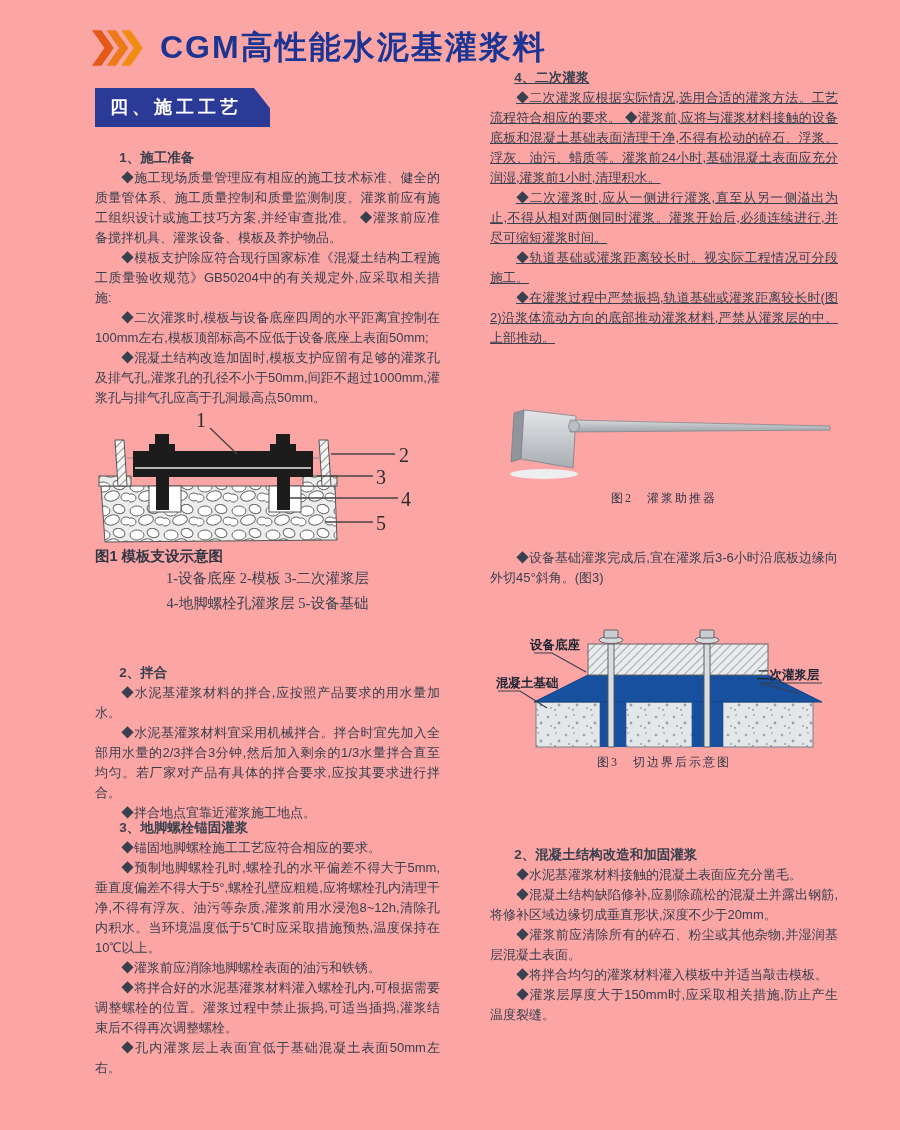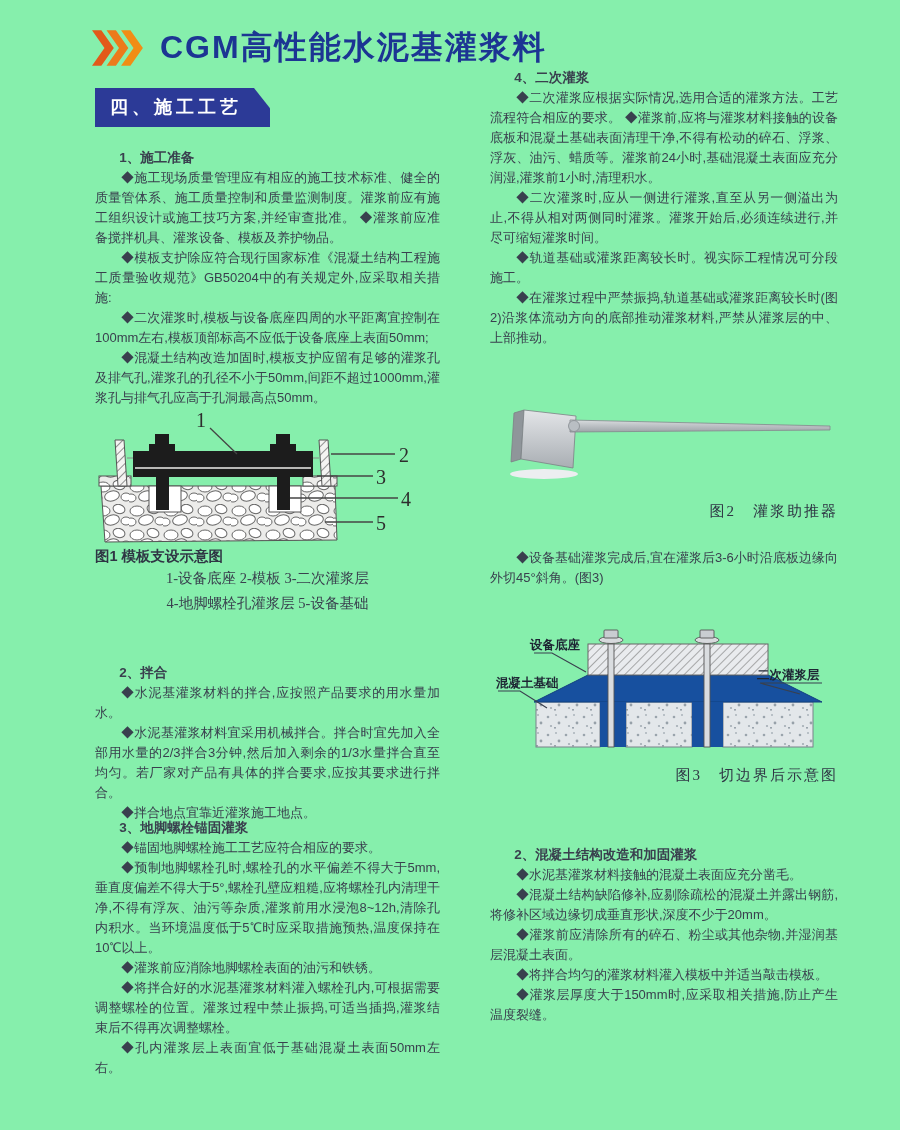--- a/index.html
+++ b/index.html
@@ -1,18 +1,18 @@
 <!DOCTYPE html>
 <html style="--title-blue: #1c3593; --badge-blue: #2c3a97; --accent-orange: #ec7a1b; --text: #39404e; --grout-blue: #17509f;"><head>
 <meta charset="utf-8">
 <style>
   html,body{margin:0;padding:0;background:#ffffff;}
   .page{
     position:relative;width:900px;height:1130px;margin:0 auto;
-    background:#86efac;overflow:hidden;
+    background:#fca5a5;overflow:hidden;
     font-family:"Liberation Sans",sans-serif;
     color:var(--text,#39404e);
   }
   
   .header{position:absolute;top:26px;left:92px;display:flex;align-items:center;gap:14px;}
   .chevrons{width:54px;height:36px;flex:0 0 auto;}
   h1.title{
     margin:0;font-size:32px;font-weight:bold;letter-spacing:2px;
     color:var(--title-blue,#1c3593);white-space:nowrap;
   }
@@ -25,21 +25,21 @@
   }
   
   .sec{position:absolute;}
   .sec h2{margin:0;font-size:13.5px;font-weight:bold;line-height:20px;text-indent:1.8em;color:var(--text,#39404e);}
   .sec p{margin:0;font-size:13px;line-height:20px;text-indent:2em;text-align:justify;color:var(--text,#39404e);}
   .col-l{left:95px;width:345px;}
   .col-r{left:490px;width:348px;}
   
   .fig{position:absolute;}
   .fig .caption-bold{font-size:14.5px;font-weight:bold;margin-top:4px;color:#2f3644;}
-  .fig .caption-serif{text-align:right;font-size:15px;font-family:"Liberation Serif",serif;margin-top:12px;color:#2f3644;letter-spacing:2px;}
+  .fig .caption-serif{text-align:center;font-size:12px;font-family:"Liberation Serif",serif;margin-top:0;color:#2f3644;letter-spacing:2px;}
   .fig .legend{text-align:center;font-size:14.5px;font-family:"Liberation Serif",serif;line-height:25px;color:#39404e;}
   svg{display:block;}
   .callout-num{font-family:"Liberation Serif",serif;font-size:20px;fill:#2d2d2d;}
   .fig3-label{font-family:"Liberation Sans",sans-serif;font-size:12.5px;font-weight:bold;fill:#1d2533;}
 </style>
 </head>
 <body>
 
 <div class="page">
 
@@ -128,21 +128,21 @@
 
   <section class="sec col-l" style="top:818px;">
     <h2>3、地脚螺栓锚固灌浆</h2>
     <p>◆锚固地脚螺栓施工工艺应符合相应的要求。</p>
     <p>◆预制地脚螺栓孔时,螺栓孔的水平偏差不得大于5mm,垂直度偏差不得大于5°,螺栓孔壁应粗糙,应将螺栓孔内清理干净,不得有浮灰、油污等杂质,灌浆前用水浸泡8~12h,清除孔内积水。当环境温度低于5℃时应采取措施预热,温度保持在10℃以上。</p>
     <p>◆灌浆前应消除地脚螺栓表面的油污和铁锈。</p>
     <p>◆将拌合好的水泥基灌浆材料灌入螺栓孔内,可根据需要调整螺栓的位置。灌浆过程中禁止振捣,可适当插捣,灌浆结束后不得再次调整螺栓。</p>
     <p>◆孔内灌浆层上表面宜低于基础混凝土表面50mm左右。</p>
   </section>
 
-  <section class="sec col-r" style="top:68px;">
+  <section class="sec col-r" style="top:68px;text-decoration:underline;">
     <h2>4、二次灌浆</h2>
     <p>◆二次灌浆应根据实际情况,选用合适的灌浆方法。工艺流程符合相应的要求。 ◆灌浆前,应将与灌浆材料接触的设备底板和混凝土基础表面清理干净,不得有松动的碎石、浮浆、浮灰、油污、蜡质等。灌浆前24小时,基础混凝土表面应充分润湿,灌浆前1小时,清理积水。</p>
     <p>◆二次灌浆时,应从一侧进行灌浆,直至从另一侧溢出为止,不得从相对两侧同时灌浆。灌浆开始后,必须连续进行,并尽可缩短灌浆时间。</p>
     <p>◆轨道基础或灌浆距离较长时。视实际工程情况可分段施工。</p>
     <p>◆在灌浆过程中严禁振捣,轨道基础或灌浆距离较长时(图2)沿浆体流动方向的底部推动灌浆材料,严禁从灌浆层的中、上部推动。</p>
   </section>
 
   <div class="fig col-r" style="top:398px;">
     <svg width="348" height="92" viewBox="0 0 348 92">
       <defs>

